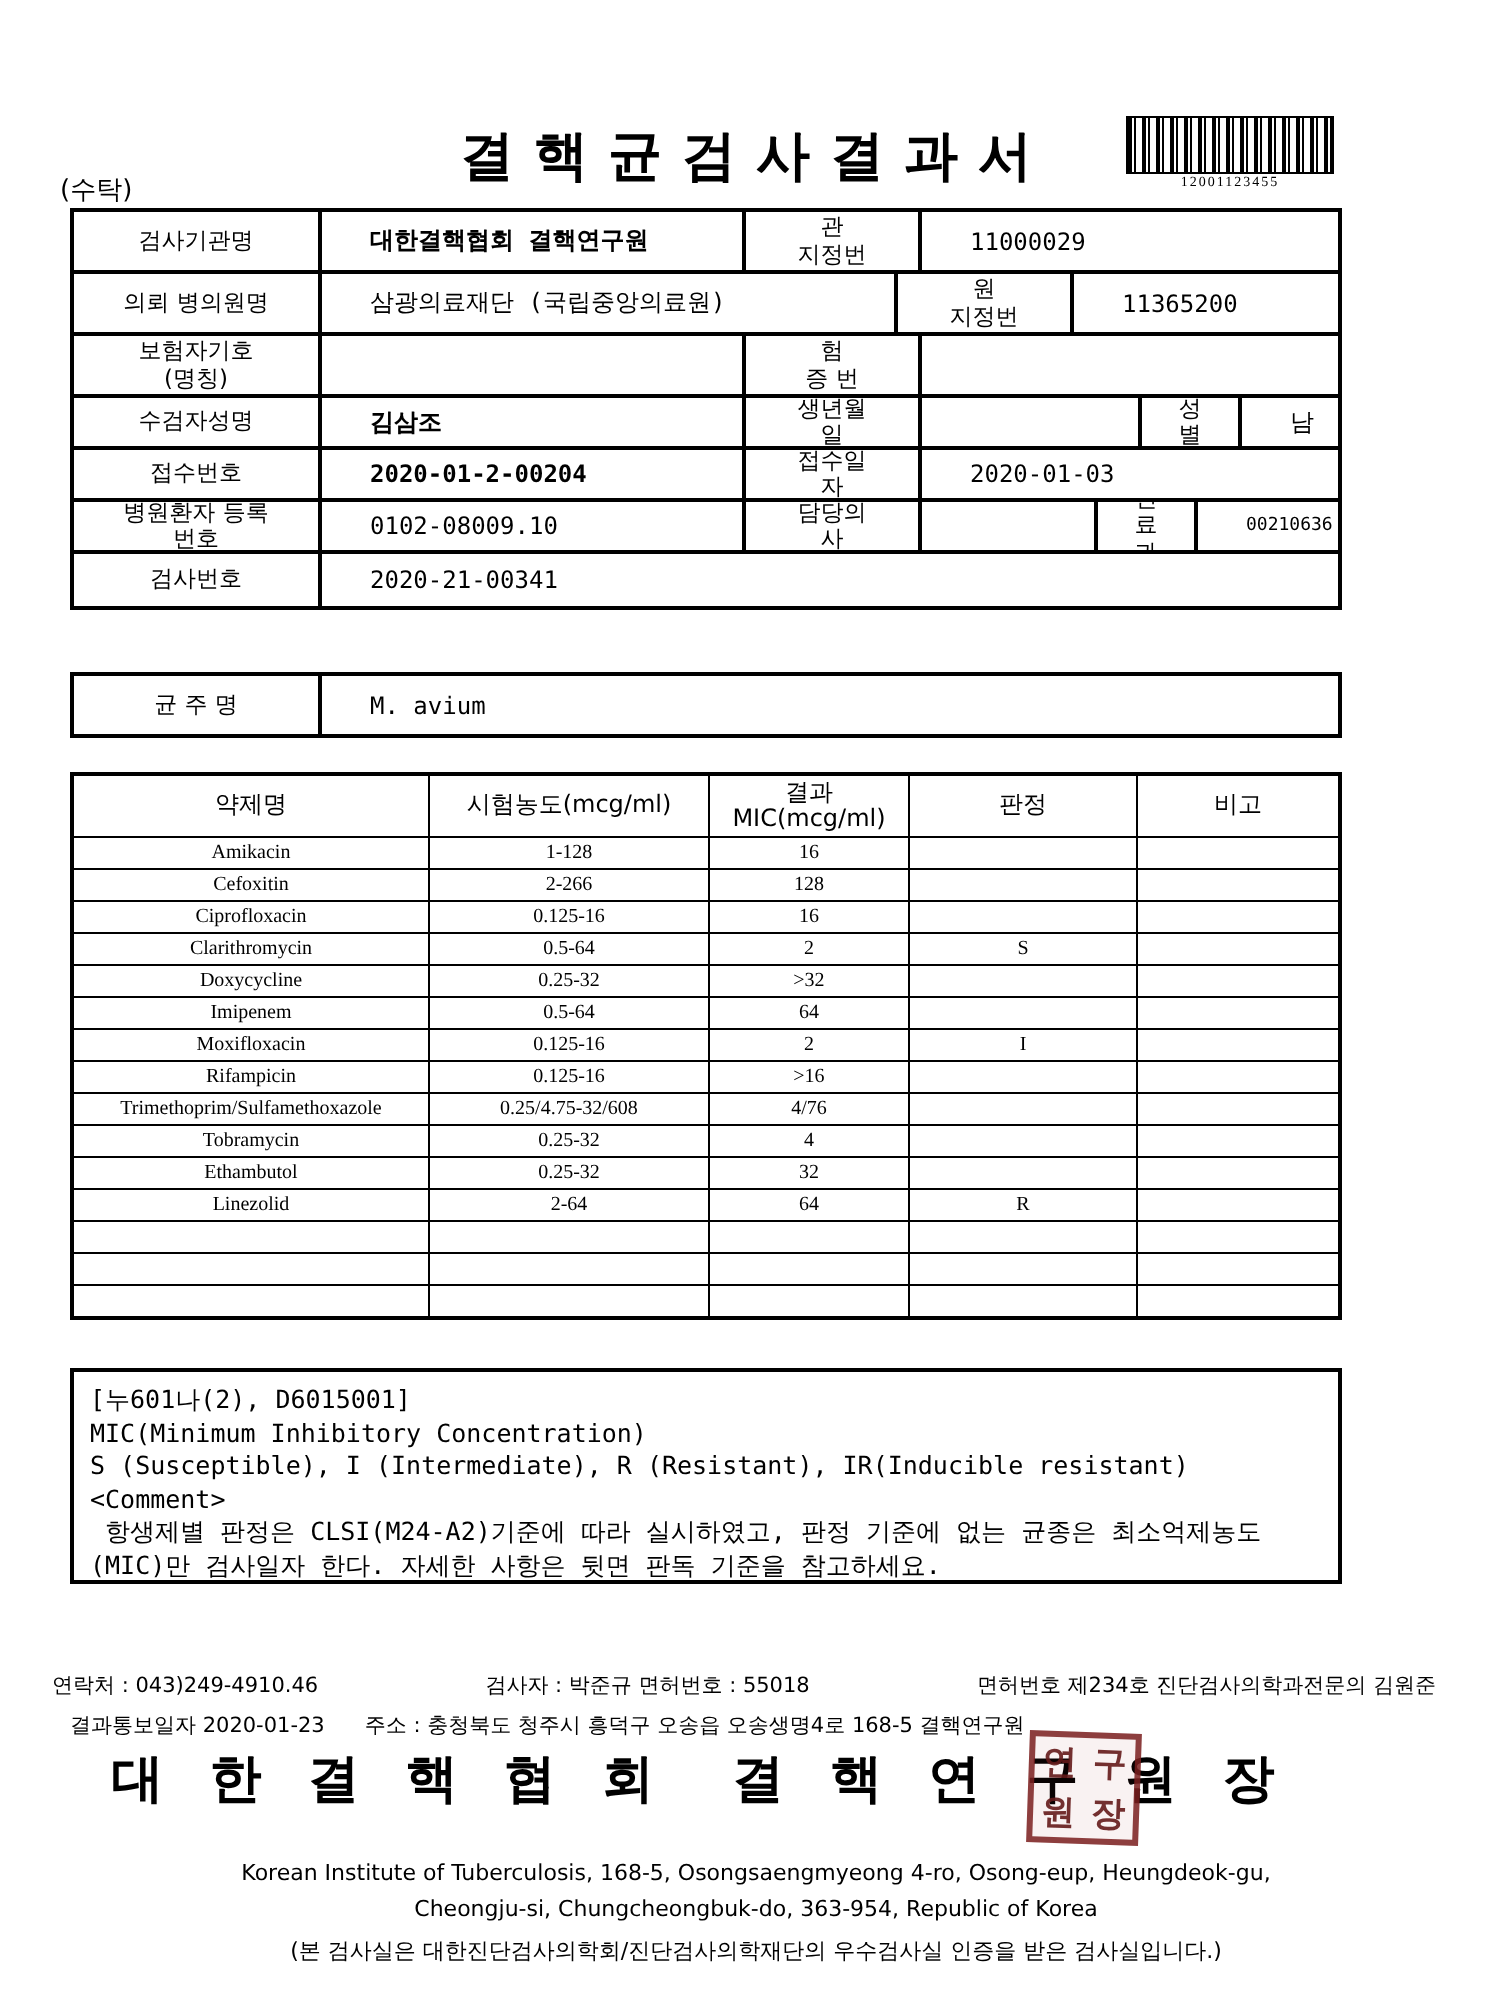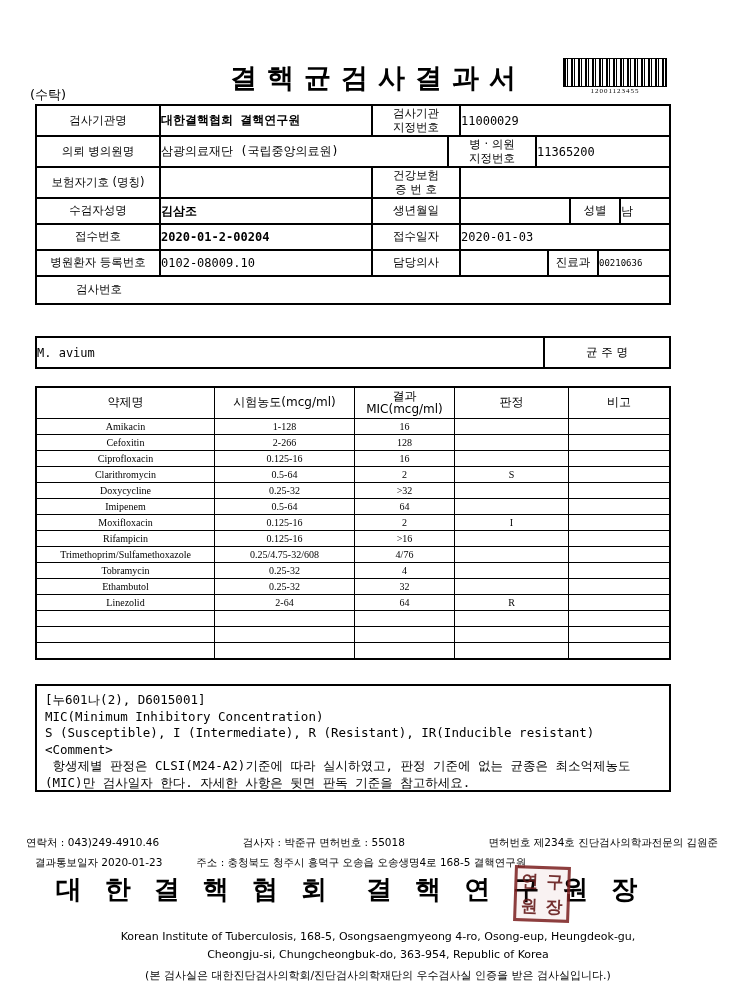--- a/index.html
+++ b/index.html
@@ -11,21 +11,21 @@
 
   .barcode{position:absolute;left:563px;top:58px;width:104px;}
   .barcode .bars{height:27px;background:repeating-linear-gradient(90deg,#000 0 2px,#fff 2px 3px,#000 3px 4px,#fff 4px 7px,#000 7px 9px,#fff 9px 10px,#000 10px 11px,#fff 11px 14px);border:1px solid #000;}
   .barcode .btxt{font-size:7px;text-align:center;letter-spacing:1px;font-family:Liberation Serif, serif;}
 
   .itable{position:absolute;left:35px;top:104px;width:636px;border:2px solid #000;box-sizing:border-box;}
   .irow{display:flex;border-bottom:2px solid #000;box-sizing:border-box;}
   .irow:last-child{border-bottom:none;}
   .h32{height:31px;}
   .h26{height:26px;}
-  .icell{border-right:2px solid #000;box-sizing:border-box;display:flex;align-items:center;padding:0 0;overflow:hidden;}
+  .icell{border-right:2px solid #000;box-sizing:border-box;display:flex;align-items:center;padding:0 24px;overflow:hidden;}
   .icell:last-child{border-right:none;}
   .lab{justify-content:center;text-align:center;font-size:11.5px;white-space:pre-line;line-height:1.15;}
   .val{font-size:12px;font-family:"DejaVu Sans Mono","DejaVu Sans",monospace;}
   .b{font-weight:bold;}
   .sm{font-size:9px;}
   .w124{flex:0 0 124px;} .w212{flex:0 0 212px;} .w288{flex:0 0 288px;}
   .w88{flex:0 0 88px;} .w110{flex:0 0 110px;} .w94{flex:0 0 94px;} .w50{flex:0 0 50px;}
   .grow{flex:1 1 auto;}
 
   .strainbox{position:absolute;left:35px;top:336px;width:636px;height:33px;border:2px solid #000;box-sizing:border-box;display:flex;}
@@ -36,21 +36,21 @@
   .dtrow{display:flex;height:15px;border-bottom:1px solid #000;}
   .dtrow:last-child{border-bottom:none;}
   .dtrow .dc{font-size:10px;font-family:"Liberation Serif",serif;display:flex;align-items:center;justify-content:center;border-right:1px solid #000;box-sizing:border-box;overflow:hidden;}
   .dc:last-child{border-right:none;}
   .cn{flex:0 0 178px;} .cr{flex:0 0 140px;} .cm{flex:0 0 100px;} .cj{flex:0 0 114px;} .cb{flex:1 1 auto;}
 
   .commentbox{position:absolute;left:35px;top:684px;width:636px;height:108px;border:2px solid #000;box-sizing:border-box;padding:6px 8px;font-size:12.5px;line-height:16.5px;font-family:"DejaVu Sans Mono","DejaVu Sans",monospace;}
   .commentbox div{white-space:pre;}
 
   .fline1{position:absolute;left:26px;top:836px;width:692px;display:flex;justify-content:space-between;font-size:10.5px;}
-  .fline2{position:absolute;left:35px;top:856px;width:692px;display:flex;gap:34px;font-size:10.5px;}
+  .fline2{position:absolute;left:35px;top:856px;width:692px;display:flex;gap:20px;font-size:10.5px;}
   .orgtitle{position:absolute;left:0;top:872px;width:700px;text-align:center;font-size:26px;font-weight:bold;letter-spacing:7px;white-space:pre;}
   .eng1{position:absolute;left:0;top:930px;width:756px;text-align:center;font-size:11px;}
   .eng2{position:absolute;left:0;top:948px;width:756px;text-align:center;font-size:11px;}
   .cert{position:absolute;left:0;top:968px;width:756px;text-align:center;font-size:11px;}
 
   .stamp{position:absolute;left:514px;top:866px;width:56px;height:56px;border:3px solid rgba(122,31,31,0.85);transform:rotate(2deg);display:grid;grid-template-columns:1fr 1fr;grid-template-rows:1fr 1fr;box-sizing:border-box;background:rgba(160,40,40,0.06);}
   .stamp span{display:flex;align-items:center;justify-content:center;font-size:17px;font-weight:bold;color:rgba(100,25,25,0.9);}
 </style>
 </head>
 <body>
@@ -104,26 +104,27 @@
     <div class="irow h26">
       <div class="icell lab w124">병원환자 등록번호</div>
       <div class="icell val w212">0102-08009.10</div>
       <div class="icell lab w88">담당의사</div>
       <div class="icell val w88"></div>
       <div class="icell lab w50">진료과</div>
       <div class="icell val sm grow">00210636</div>
     </div>
     <div class="irow h26">
       <div class="icell lab w124">검사번호</div>
+      <div class="icell val grow">2020-21-00341</div>
     </div>
   </div>
 
   <div class="strainbox">
+    <div class="icell lab w124">균 주 명</div>
     <div class="icell val grow">M. avium</div>
-    <div class="icell lab w124">균 주 명</div>
   </div>
 
   <div class="dtable">
     <div class="dthead">
       <div class="dc cn">약제명</div>
       <div class="dc cr">시험농도(mcg/ml)</div>
       <div class="dc cm">결과
 MIC(mcg/ml)</div>
       <div class="dc cj">판정</div>
       <div class="dc cb">비고</div>

